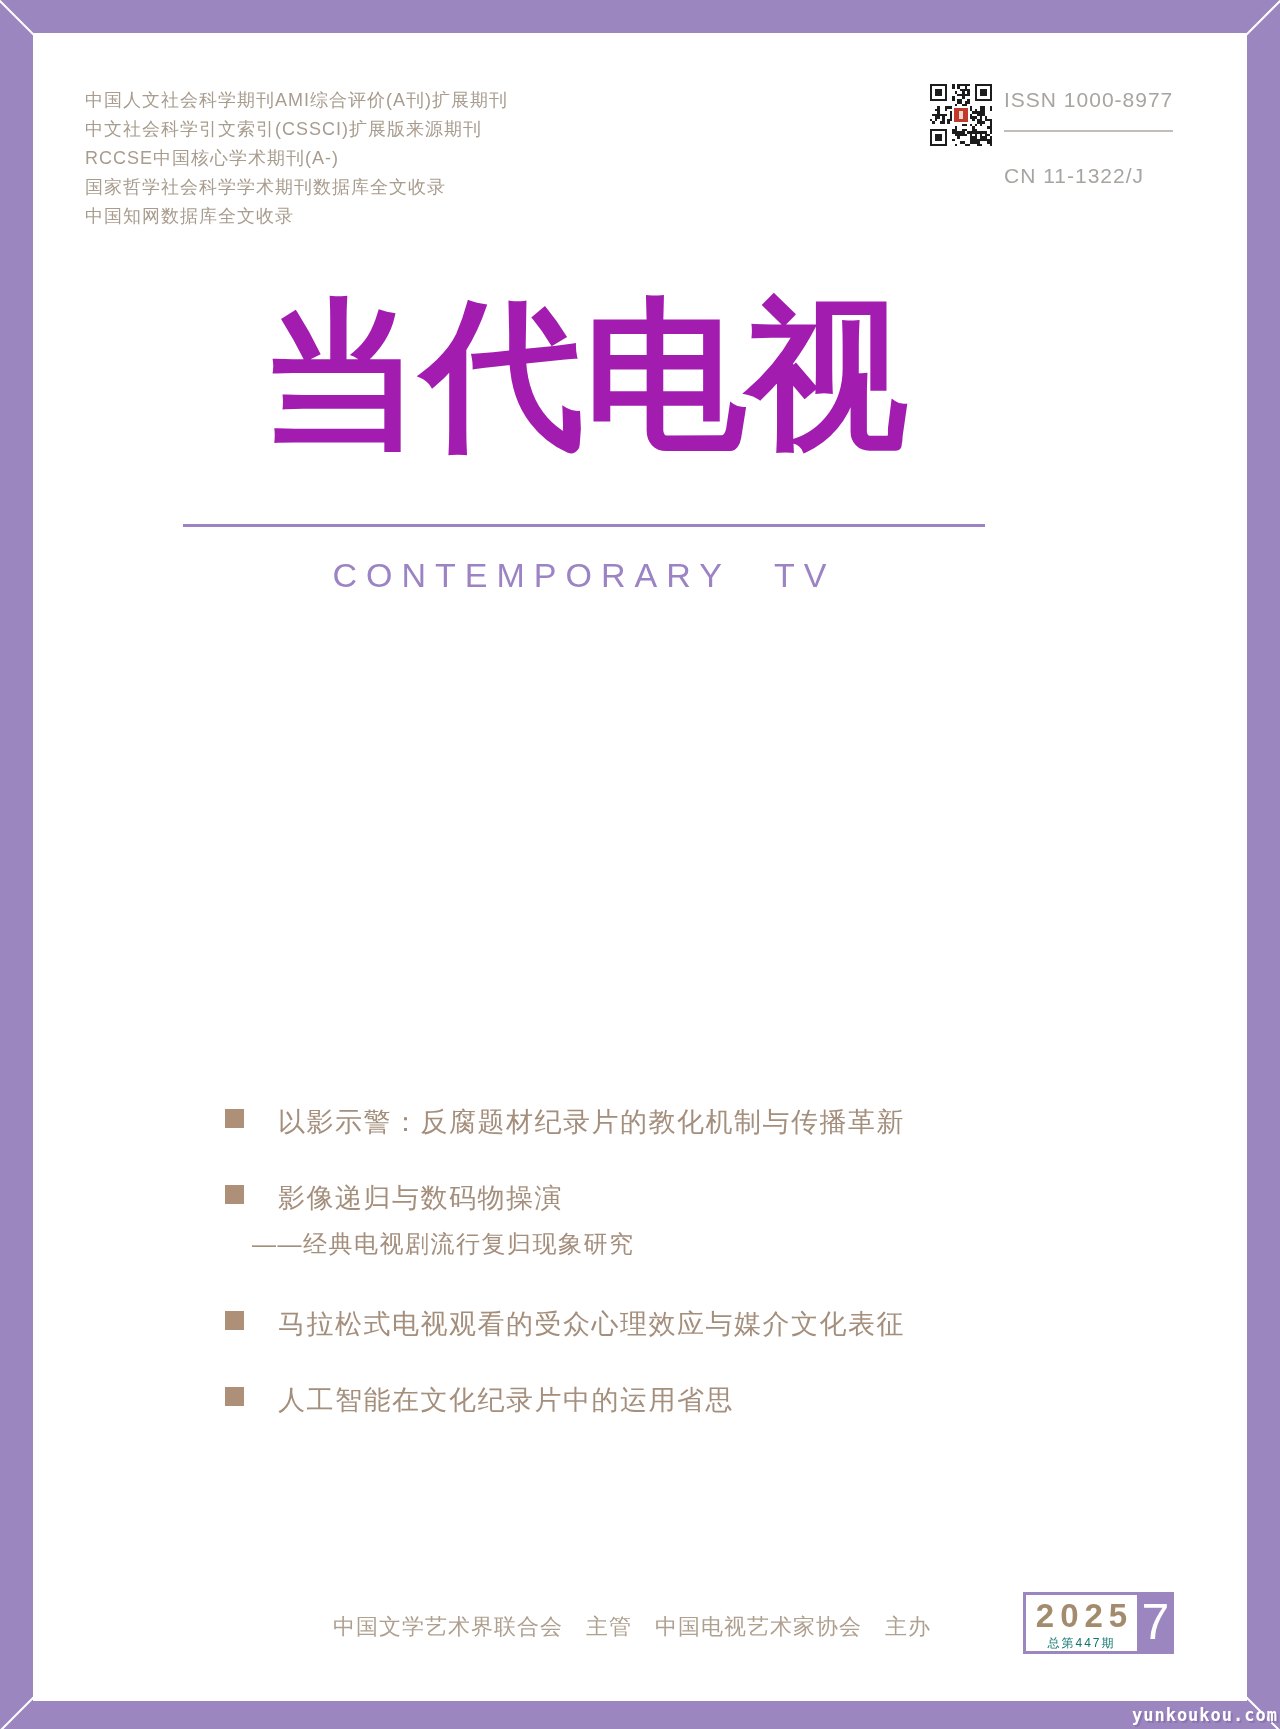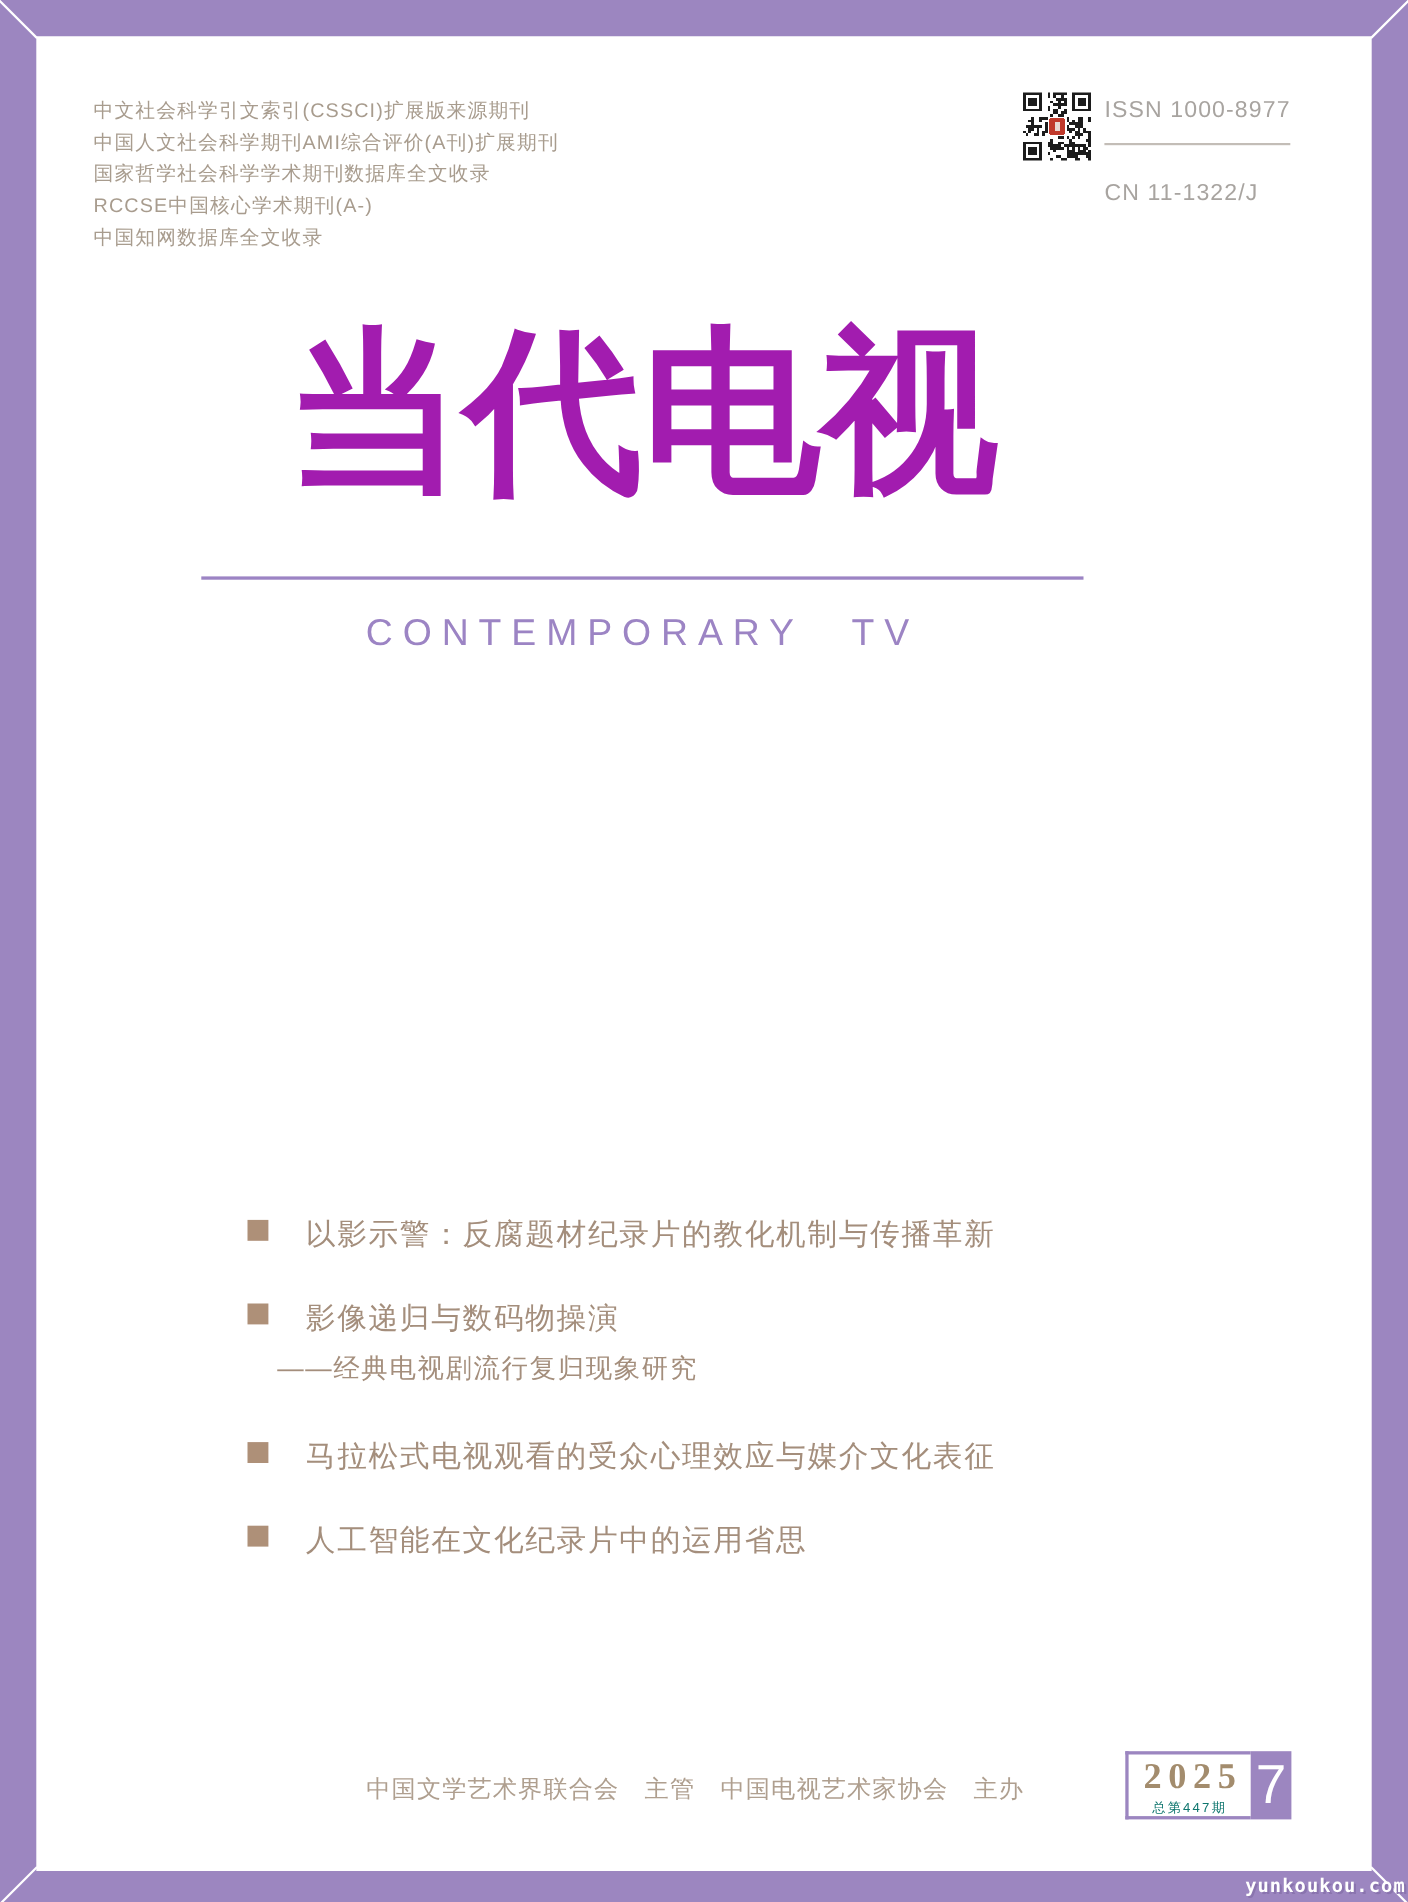--- a/index.html
+++ b/index.html
@@ -92,21 +92,20 @@
   }
   .year-box{
     box-sizing:border-box;width:114px;height:62px;
     background:#ffffff;border:3px solid #9c86c0;border-right:none;
     text-align:center;
   }
   .year{
     margin-top:4px;
     color:#a38c6d;font-size:33px;font-weight:bold;letter-spacing:6px;line-height:1;
     text-indent:6px;
-    font-family:Liberation Serif, serif;
   }
   .cumulative{
     margin-top:3px;
     color:#0f766e;font-size:12px;letter-spacing:2px;
   }
   .issue-no-box{
     width:37px;height:62px;background:#9c86c0;
     color:#ffffff;font-size:50px;line-height:60px;text-align:center;
   }
 
@@ -123,24 +122,24 @@
 
 <div class="page">
 
   <div class="frame"></div>
   <div class="mitre tl"></div>
   <div class="mitre tr"></div>
   <div class="mitre bl"></div>
   <div class="mitre br"></div>
 
   <div class="credentials">
+    <div>中国人文社会科学期刊AMI综合评价(A刊)扩展期刊</div>
     <div>中文社会科学引文索引(CSSCI)扩展版来源期刊</div>
-    <div>中国人文社会科学期刊AMI综合评价(A刊)扩展期刊</div>
+    <div>RCCSE中国核心学术期刊(A-)</div>
     <div>国家哲学社会科学学术期刊数据库全文收录</div>
-    <div>RCCSE中国核心学术期刊(A-)</div>
     <div>中国知网数据库全文收录</div>
   </div>
 
   <div class="qr">
     <svg viewBox="0 0 25 25" width="62" height="62" shape-rendering="crispEdges">
         <g fill="#1c1c1c">
           <rect x="9" y="0" width="1" height="1"></rect>
           <rect x="11" y="0" width="1" height="1"></rect>
           <rect x="12" y="0" width="1" height="1"></rect>
           <rect x="13" y="0" width="1" height="1"></rect>

